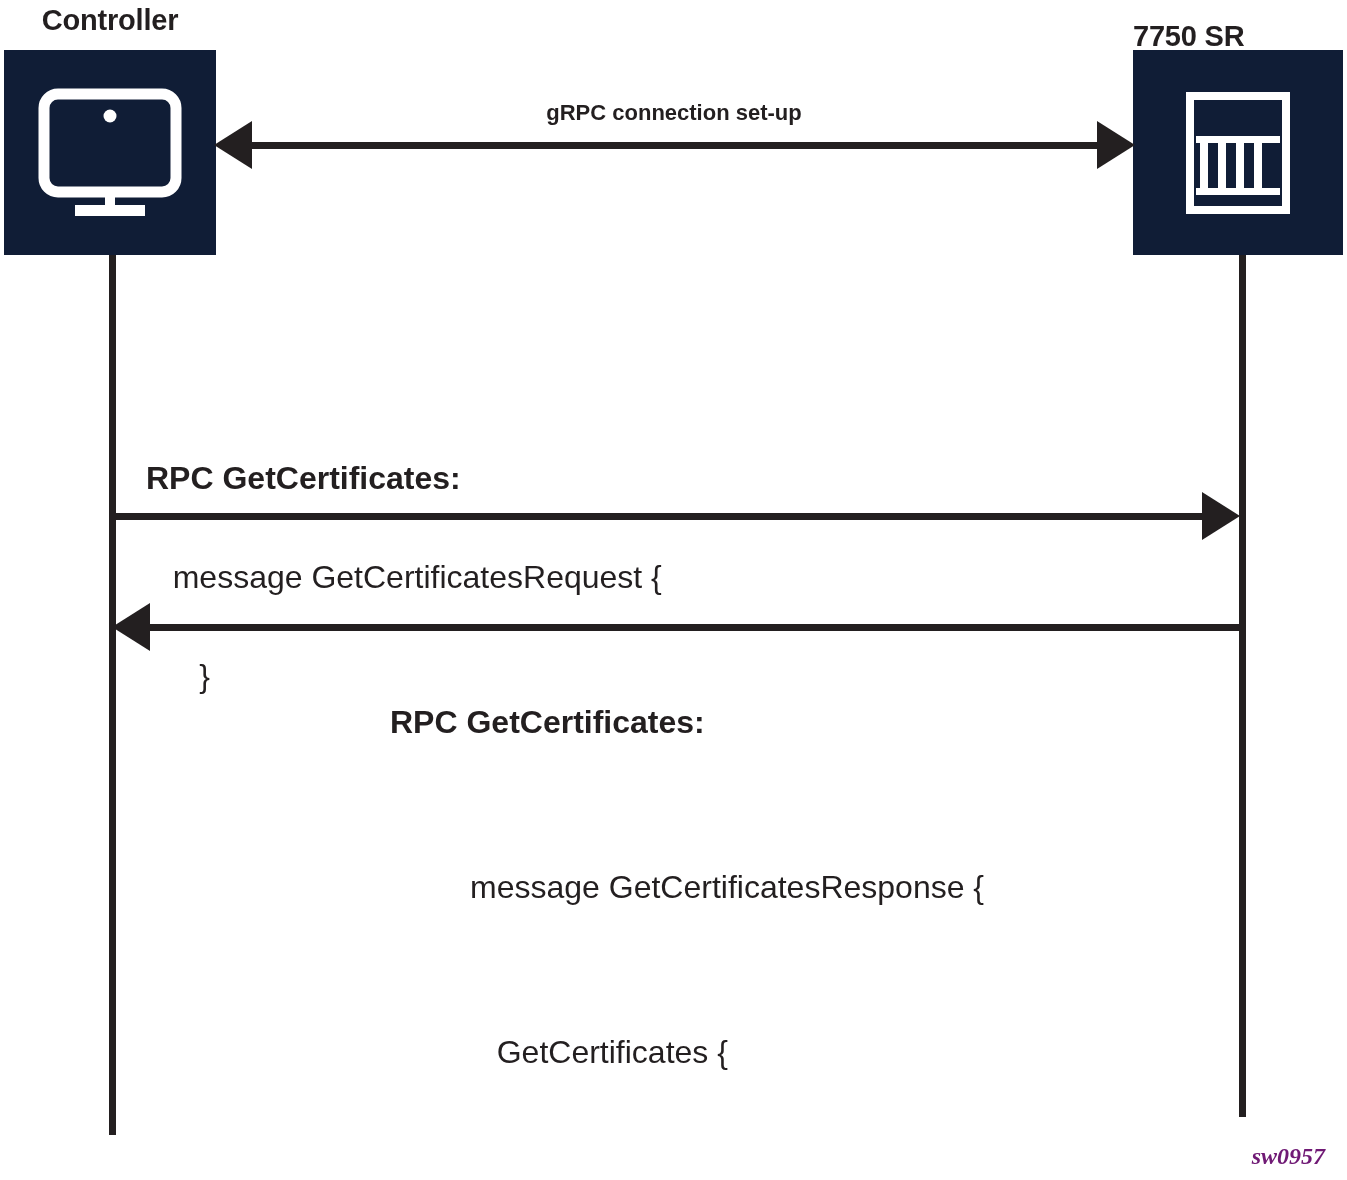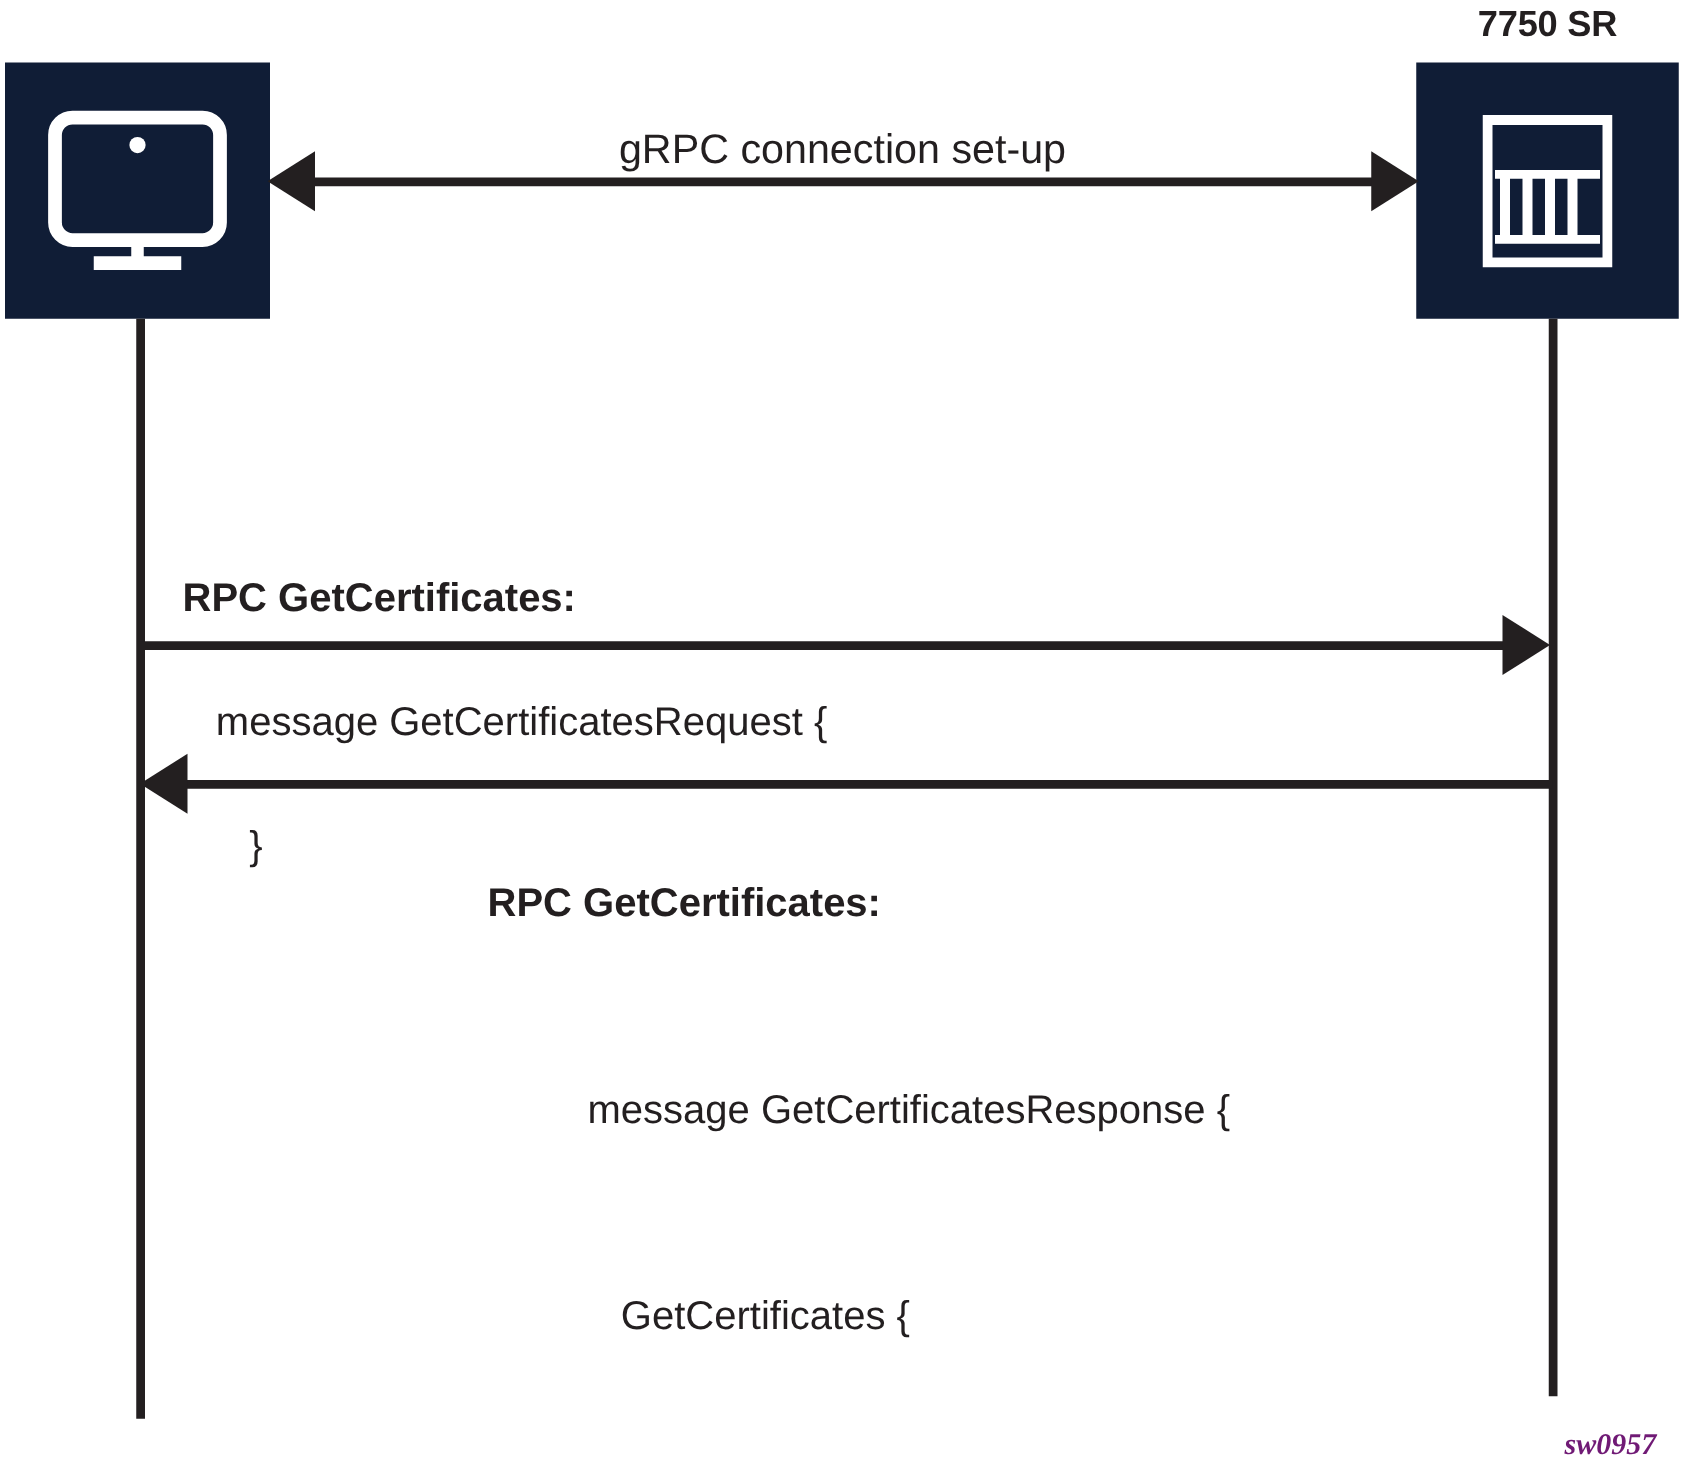--- a/index.html
+++ b/index.html
@@ -32,21 +32,21 @@
   
   .node-title {
     position: absolute;
     font-weight: bold;
     font-size: 29px;
     color: #231F20;
     letter-spacing: -0.2px;
     white-space: nowrap;
   }
   #controller-title { left: 4px;    top: 4px; width: 212px; text-align: center; }
-  #router-title     { left: 1133px; top: 4px; width: 210px; text-align: center; }
+  #router-title     { left: 1133px; top: 20px; width: 210px; text-align: left; }
 
   
   .lifeline {
     position: absolute;
     width: 7px;
     background: #231F20;
   }
   #lifeline-controller { left: 109px;  top: 255px; height: 880px; }
   #lifeline-router     { left: 1239px; top: 255px; height: 862px; }
 
@@ -111,20 +111,21 @@
   }
 
   
   .icon-svg { display: block; }
 </style>
 </head>
 <body>
 
 <div id="canvas">
 
+  <div class="node-title" id="controller-title">Controller</div>
 
   <div class="node-title" id="router-title">7750 SR</div>
 
   <div class="node-box" id="controller-box">
     <svg class="icon-svg" width="150" height="130" viewBox="0 0 150 130">
       <rect x="9" y="6" width="132" height="98" rx="14" ry="14" fill="none" stroke="#FFFFFF" stroke-width="11"></rect>
       <circle cx="75" cy="28" r="6.5" fill="#FFFFFF"></circle>
       <rect x="70" y="104" width="10" height="16" fill="#FFFFFF"></rect>
       <rect x="40" y="117" width="70" height="11" fill="#FFFFFF"></rect>
     </svg>
@@ -139,21 +140,21 @@
       <rect x="68" y="50" width="8" height="48" fill="#FFFFFF"></rect>
       <rect x="10" y="44" width="84" height="7" fill="#FFFFFF"></rect>
       <rect x="10" y="96" width="84" height="7" fill="#FFFFFF"></rect>
     </svg>
   </div>
 
   <div class="lifeline" id="lifeline-controller"></div>
   <div class="lifeline" id="lifeline-router"></div>
 
   <div style="position:absolute; left:248px; top:100px; width:852px; text-align:center;
-              font-size:33px; color:#231F20; white-space:nowrap;">gRPC connection set-up</div>
+              font-size:22px; color:#231F20; white-space:nowrap;font-weight:bold;">gRPC connection set-up</div>
   <div class="msg-line" id="grpc-line"></div>
   <div class="arrow-head left" id="grpc-arrow-left"></div>
   <div class="arrow-head right" id="grpc-arrow-right"></div>
 
   <div class="code-block" id="request-block">
     <span class="row hdr">RPC GetCertificates:</span>
     <span class="row">   message GetCertificatesRequest {</span>
     <span class="row">      }</span>
   </div>
 

